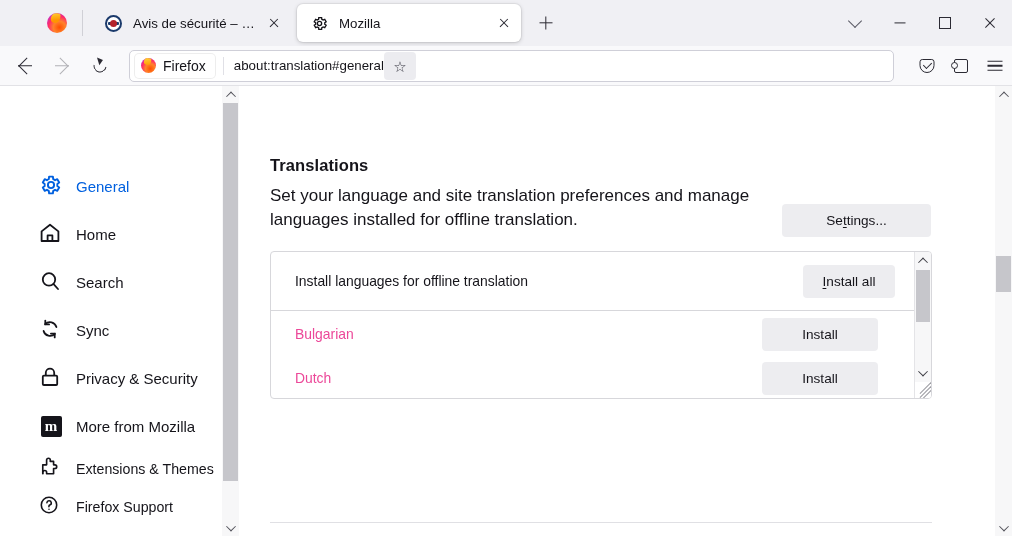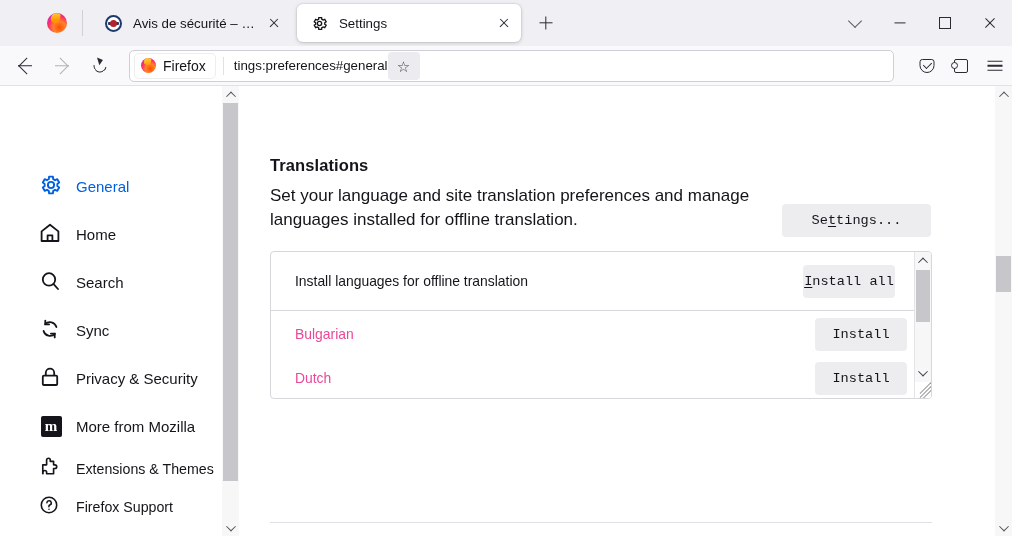--- a/index.html
+++ b/index.html
@@ -264,42 +264,42 @@
     position:absolute; left:31px; top:70px;
     font-size: 16.5px; font-weight: 700; color:#15141a; letter-spacing:.1px;
   }
   .sec-desc {
     position:absolute; left:31px; top:98px; width: 500px;
     font-size: 17px; color:#15141a; line-height: 24px;
   }
 
   .btn {
     background:#ededf0; border:none; border-radius:4px;
-    font-family:Liberation Mono, monospace; font-size: 13.6px; color:#15141a;
+    font-family:Liberation Sans, sans-serif; font-size: 13.6px; color:#15141a;
     display:flex; align-items:center; justify-content:center;
   }
   .btn u { text-decoration: underline; text-underline-offset: 1.5px; }
 
   .settings-btn { position:absolute; left:543px; top:118px; width:149px; height:33px; }
 
   
   .lang-panel {
     position:absolute; left:31px; top:165px; width:662px; height:148px;
     border:1px solid #d7d7db; border-radius:4px; background:#fff; overflow:hidden;
   }
   .lang-head {
     height: 59px; display:flex; align-items:center;
     border-bottom:1px solid #d7d7db; padding: 0 0 0 24px; position:relative;
   }
   .lang-head-label { font-size: 13.9px; color:#15141a; }
   .lang-row {
     height: 44px; display:flex; align-items:center; padding-left: 24px; position:relative;
   }
   .lang-name { font-size: 13.9px; color:#ec4899; }
-  .row-btn { position:absolute; right: 24px; width: 92px; height: 33px; }
+  .row-btn { position:absolute; right: 53px; width: 116px; height: 33px; }
   .head-btn { position:absolute; right: 36px; width: 92px; height: 33px; }
 
   .lang-list { position:absolute; left:0; top:60px; width:100%; }
 
   
   .ip-scroll { position:absolute; right:0; top:0; width:17px; height:100%; background:#f7f7f8; border-left:1px solid #e4e4e7; }
   .ip-arrow { position:absolute; left:0; width:16px; height:17px; }
   .ip-arrow.up { top:0; } .ip-arrow.down { bottom:17px; }
   .ip-arrow::before{
     content:""; position:absolute; left:50%; top:50%; width:6px; height:6px;
@@ -350,21 +350,21 @@
       <div class="tab-close"></div>
     </div>
 
     <div class="tab active">
       <div class="tab-fav">
         <svg width="17" height="17" viewBox="0 0 24 24" fill="none" stroke="#15141a" stroke-width="1.9">
           <path d="M19.4 13a7.6 7.6 0 0 0 0-2l2-1.5-2-3.4-2.3 1a7.6 7.6 0 0 0-1.8-1l-.3-2.5h-4l-.3 2.5c-.7.2-1.3.6-1.8 1l-2.3-1-2 3.4L6.6 11a7.6 7.6 0 0 0 0 2l-2 1.5 2 3.4 2.3-1c.5.4 1.1.8 1.8 1l.3 2.5h4l.3-2.5c.7-.2 1.3-.6 1.8-1l2.3 1 2-3.4z"></path>
           <circle cx="12" cy="12" r="3"></circle>
         </svg>
       </div>
-      <div class="tab-title">Settings</div>
+      <div class="tab-title">Mozilla</div>
       <div class="tab-close"></div>
     </div>
 
     <div class="newtab"></div>
 
     <div class="wincontrols">
       <div class="wc wc-list"></div>
       <div class="wc wc-min"></div>
       <div class="wc wc-max"></div>
       <div class="wc wc-close"></div>
@@ -380,21 +380,21 @@
 
     <div class="urlbar">
       <div class="identity-chip">
         <span class="chip-logo">
           <span class="ring"></span>
             <span class="flame"></span>
         </span>
         <span class="chip-label">Firefox</span>
       </div>
       <div class="url-sep"></div>
-      <div class="url-text">tings:preferences#general</div>
+      <div class="url-text">about:translation#general</div>
       <div class="star-btn">
         <span class="star-glyph">☆</span>
       </div>
     </div>
 
     <div class="tb-btn first">
         <span class="pocket-ic"></span>
       </div>
     <div class="tb-btn">
         <span class="ext-ic"></span>

